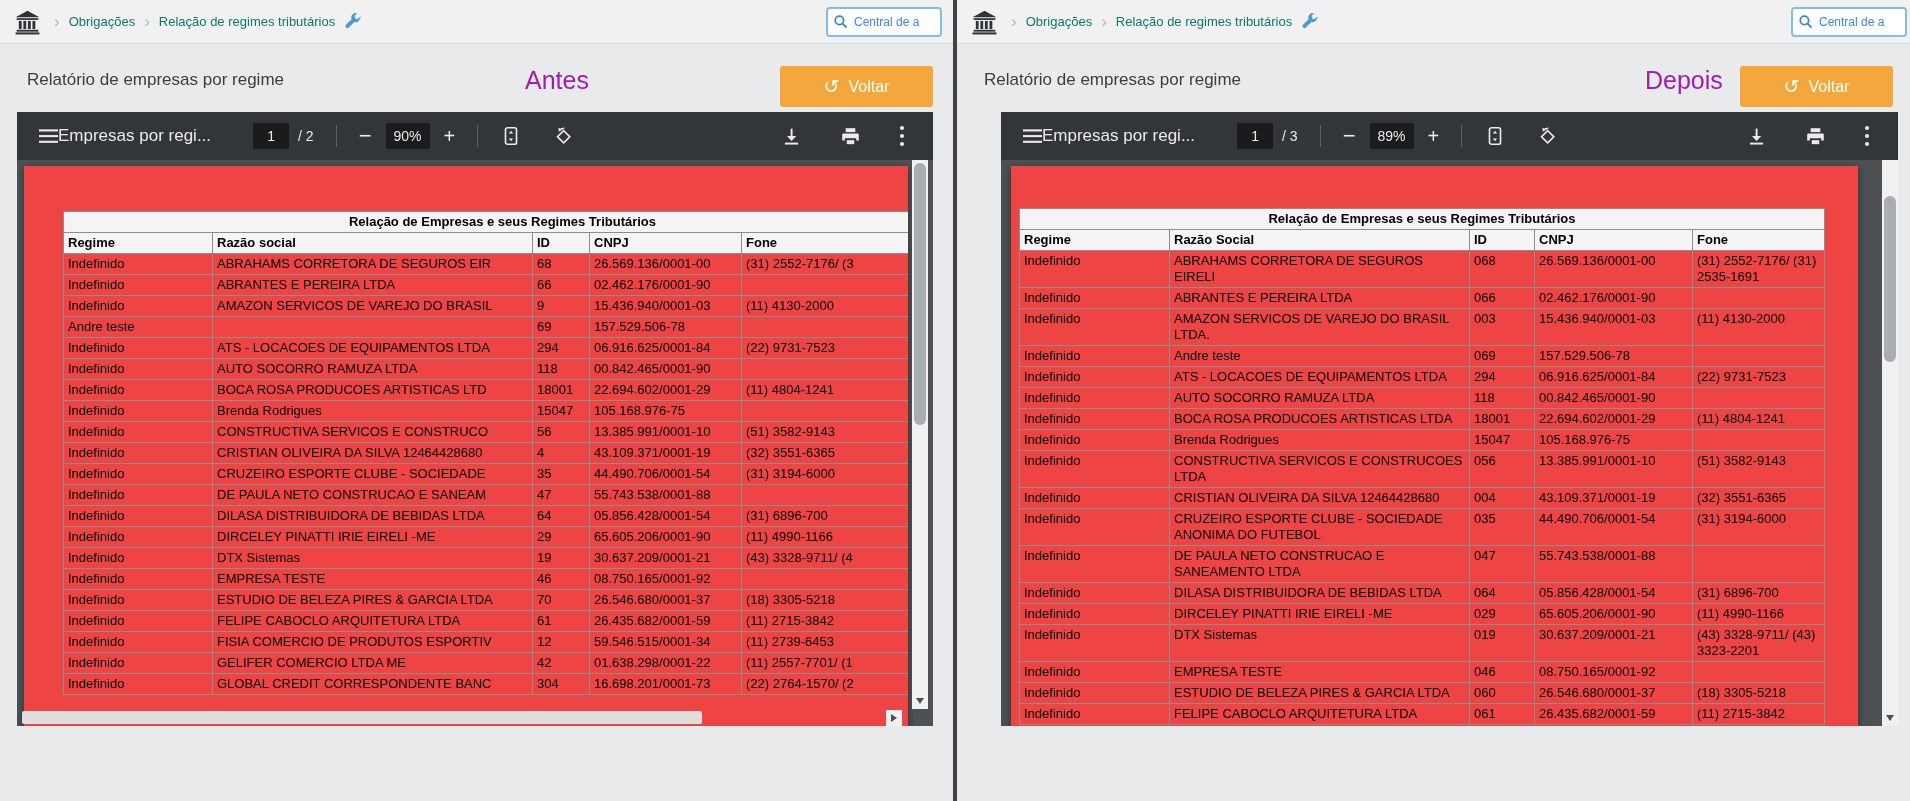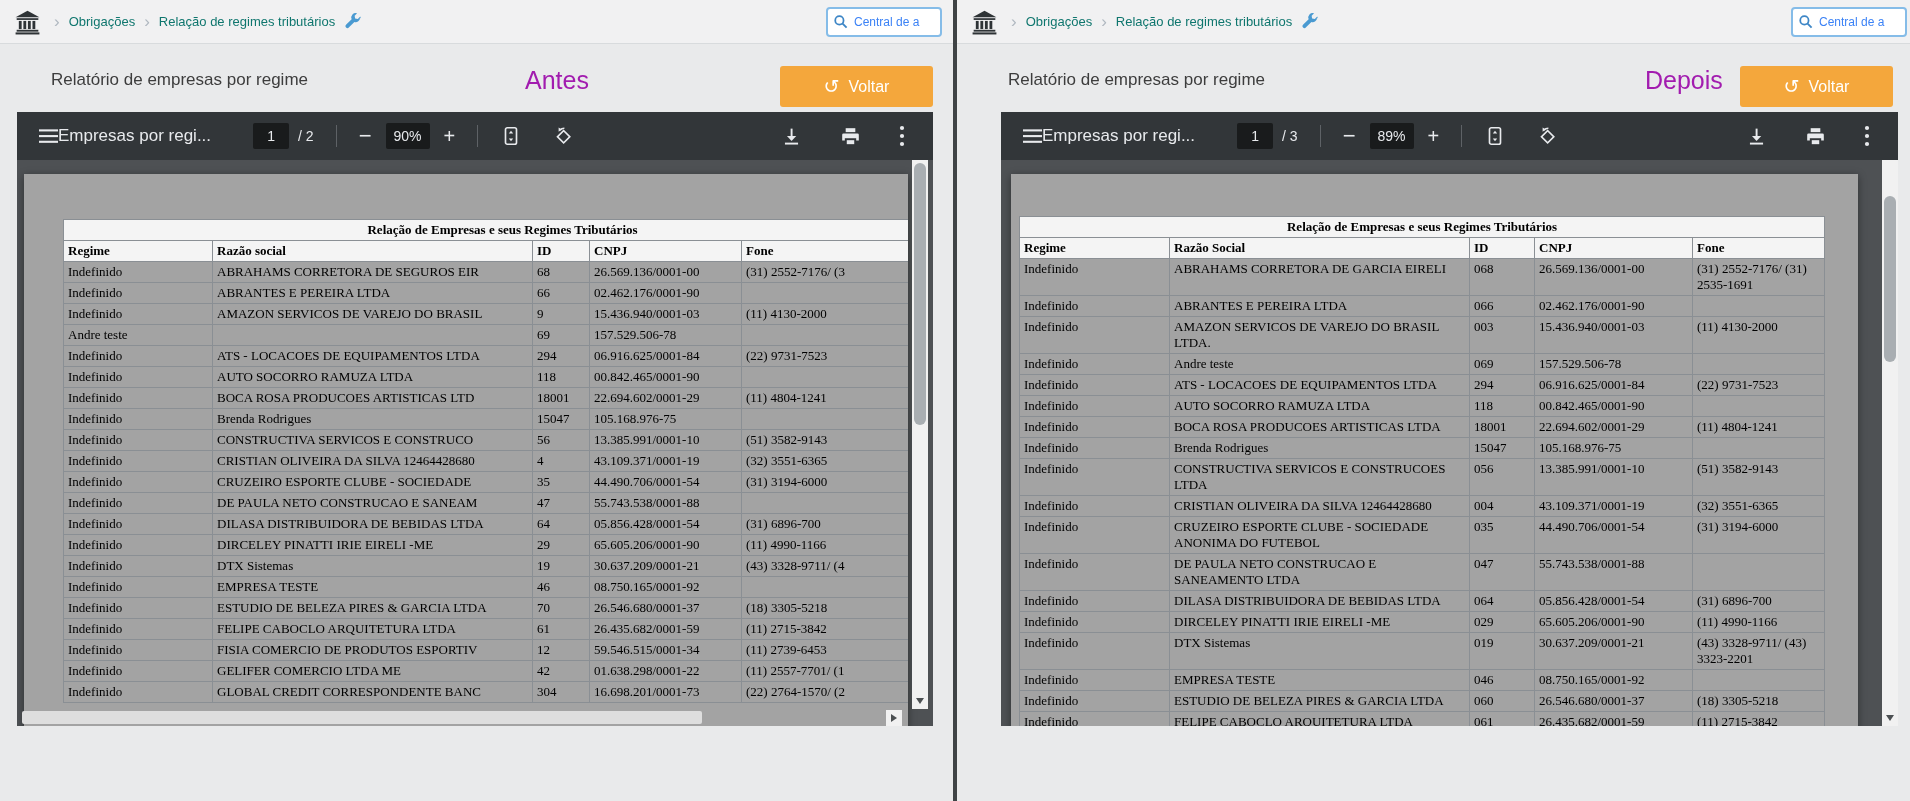--- a/index.html
+++ b/index.html
@@ -19,21 +19,21 @@
   .chev { color:#b0b8c0; font-size:17px; margin:0 9px; }
   .crumb { color:#0f766e; font-size:13px; white-space:nowrap; }
   .wrench-icon { margin-left:8px; display:flex; }
   .searchbox { position:absolute; top:7px; width:116px; height:30px; background:#fff;
                border:2px solid #85bce8; border-radius:4px; display:flex; align-items:center;
                padding:0 5px; gap:5px; overflow:hidden; }
   .p0 .searchbox { right:11px; } .p1 .searchbox { right:3px; }
   .searchbox span { color:#3b82f6; font-size:12px; white-space:nowrap; }
 
   
-  .page-title { position:absolute; left:27px; top:70px; font-size:17px; color:#3d3d3d;margin-left:24px; }
+  .page-title { position:absolute; left:27px; top:70px; font-size:17px; color:#3d3d3d; }
   .annotation { position:absolute; top:66px; font-size:25px; color:#a21caf; }
   .p0 .annotation { left:525px; } .p1 .annotation { left:688px; }
   .voltar { position:absolute; top:66px; height:41px; width:153px; background:#f4a73c;
             border:none; border-radius:3px; color:#fff; font-size:16px;
             display:flex; align-items:center; justify-content:center; gap:9px; cursor:pointer; }
   .p0 .voltar { left:780px; } .p1 .voltar { left:783px; }
   .undo-glyph { font-size:19px; line-height:1; font-family:"DejaVu Sans",sans-serif; }
 
   
   .pdf { position:absolute; top:112px; }
@@ -49,22 +49,22 @@
   .page-suffix { font-size:14px; margin-left:9px; white-space:nowrap; }
   .tb-sep { width:1px; height:22px; background:#5e6266; margin:0 22px; }
   .tb-btn { background:none; border:none; padding:0; margin:0; display:flex; align-items:center;
             justify-content:center; cursor:pointer; color:#e8eaed; }
   .minus-btn { font-size:22px; margin-right:14px; }
   .plus-btn  { font-size:20px; margin-left:14px; }
   .icon-gap { margin-left:30px; }
   .tb-right { margin-left:auto; display:flex; align-items:center; gap:38px; padding-right:6px; }
 
   .pdf-body { position:relative; height:566px; background:#4e5154; overflow:hidden; }
-  .page { position:absolute; top:14px; background:#a3a3a3; height:600px; overflow:hidden;
-          box-shadow:0 2px 8px rgba(0,0,0,.4);font-family:Liberation Serif, serif; }
+  .page { position:absolute; top:6px; background:#ef4444; height:600px; overflow:hidden;
+          box-shadow:0 2px 8px rgba(0,0,0,.4); }
   .p0 .page { left:7px;  width:884px; }
   .p1 .page { left:10px; width:847px; }
 
   
   table.report { border-collapse:collapse; font-size:13px; color:#000; table-layout:fixed; }
   .p0 table.report { margin:45px 0 0 39px; width:878px; }
   .p1 table.report { margin:42px 0 0 8px;  width:805px; }
   .report td, .report th { border:1px solid #8a8f94; padding:2px 4px; line-height:16px;
                            vertical-align:top; text-align:left; }
   .report .tbl-title td { background:#f4f4f4; font-weight:bold; text-align:center; }
@@ -498,21 +498,21 @@
                 <th class="c0">Regime</th>
                 <th class="c1">Razão Social</th>
                 <th class="c2">ID</th>
                 <th class="c3">CNPJ</th>
                 <th class="c4">Fone</th>
               </tr>
             </tbody>
             <tbody>
               <tr>
                 <td class="c0">Indefinido</td>
-                <td class="c1">ABRAHAMS CORRETORA DE GARCIA EIRELI</td>
+                <td class="c1">ABRAHAMS CORRETORA DE SEGUROS EIRELI</td>
                 <td class="c2">068</td>
                 <td class="c3">26.569.136/0001-00</td>
                 <td class="c4">(31) 2552-7176/ (31) 2535-1691</td>
               </tr>
               <tr>
                 <td class="c0">Indefinido</td>
                 <td class="c1">ABRANTES E PEREIRA LTDA</td>
                 <td class="c2">066</td>
                 <td class="c3">02.462.176/0001-90</td>
                 <td class="c4"></td>

